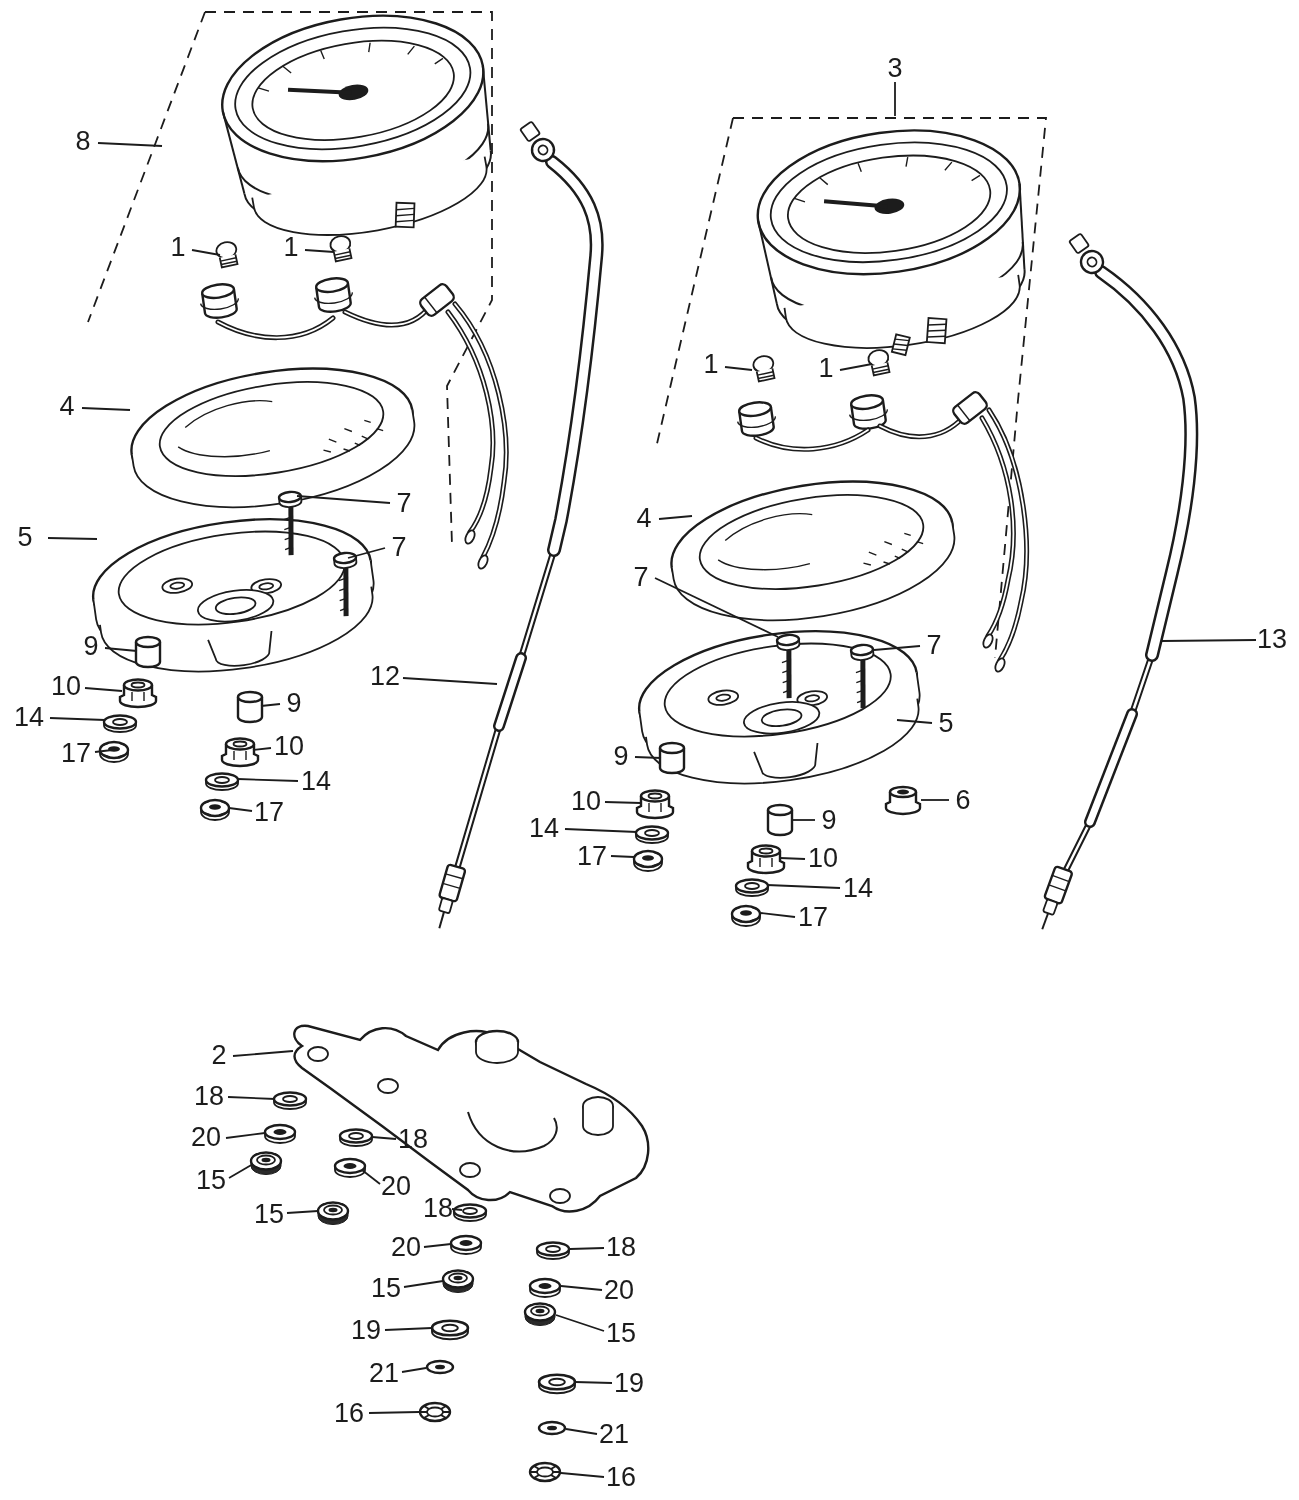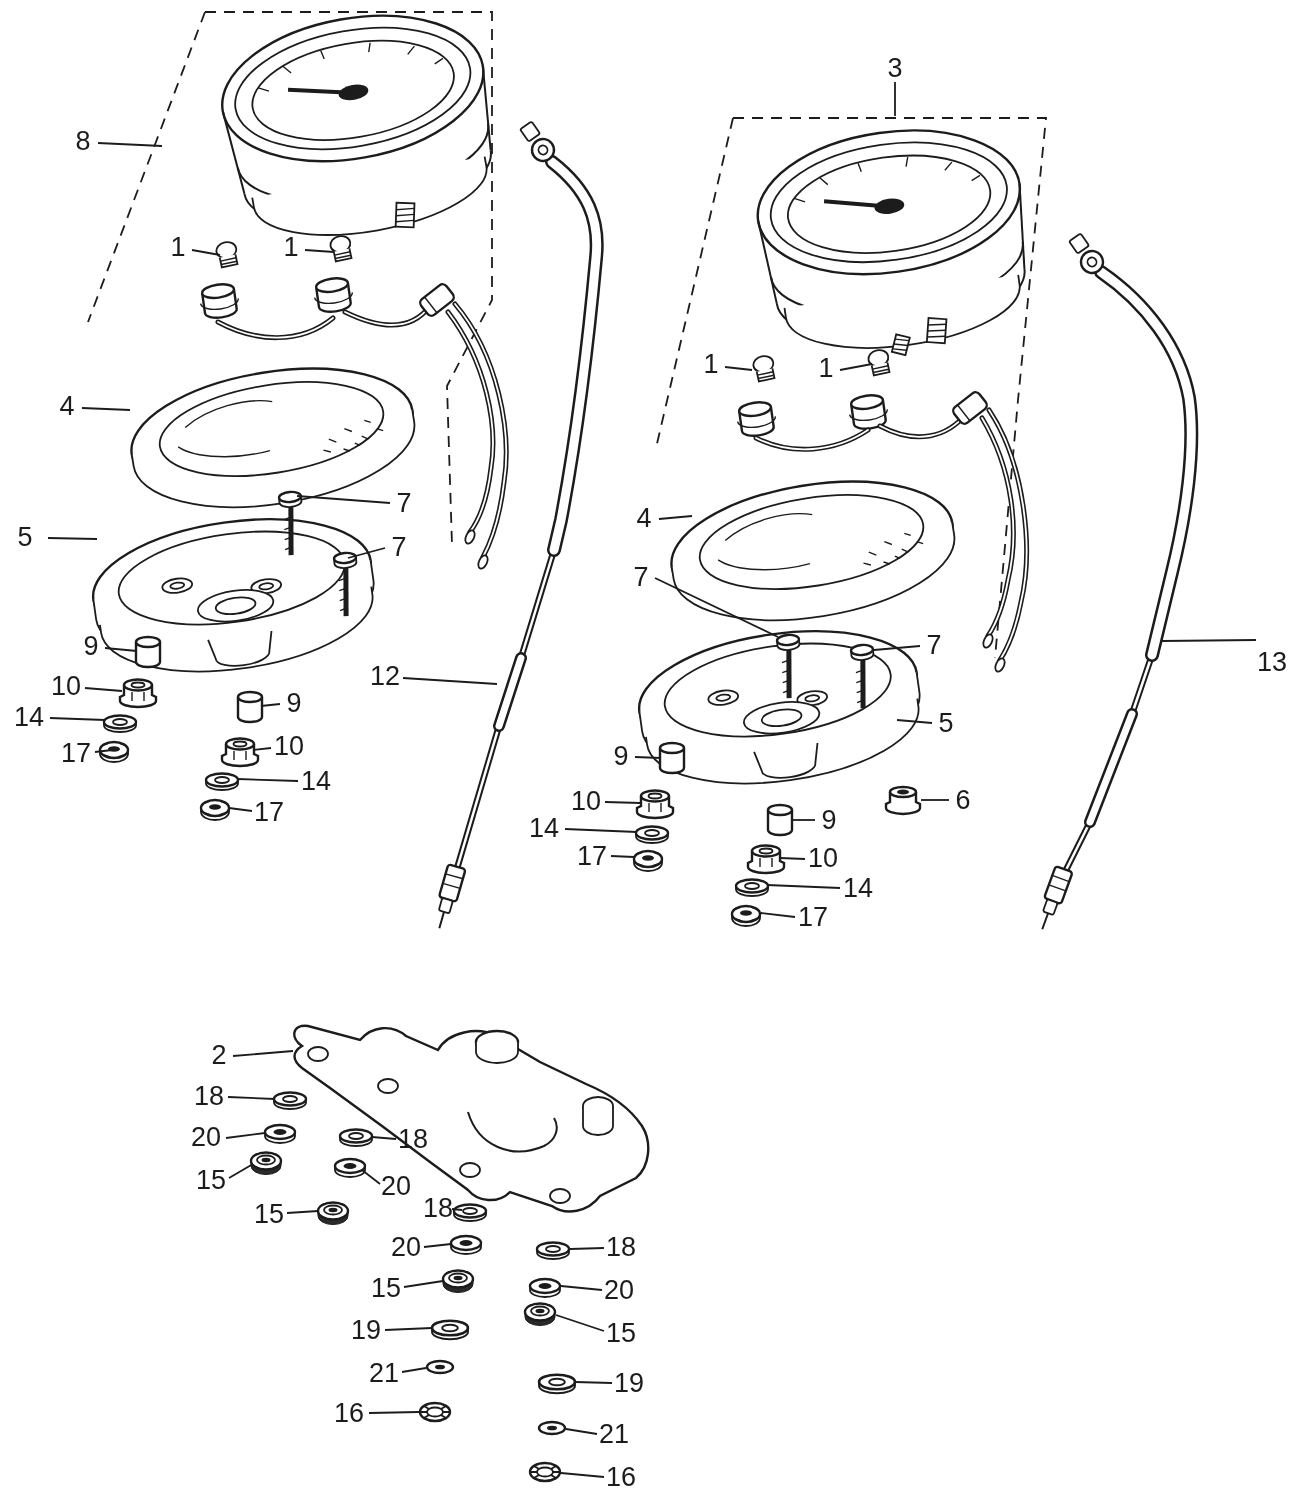--- a/index.html
+++ b/index.html
@@ -384,21 +384,21 @@
       <div class="callout" style="left: 711px; top: 364px;">1</div>
       <div class="callout" style="left: 826px; top: 368px;">1</div>
       <div class="callout" style="left: 67px; top: 406px;">4</div>
       <div class="callout" style="left: 644px; top: 518px;">4</div>
       <div class="callout" style="left: 25px; top: 537px;">5</div>
       <div class="callout" style="left: 404px; top: 503px;">7</div>
       <div class="callout" style="left: 399px; top: 547px;">7</div>
       <div class="callout" style="left: 641px; top: 577px;">7</div>
       <div class="callout" style="left: 934px; top: 645px;">7</div>
       <div class="callout" style="left: 385px; top: 676px; text-align: center;">12</div>
-      <div class="callout" style="left: 1272px; top: 662px;">13</div>
+      <div class="callout" style="left: 1272px; top: 639px;">13</div>
       <div class="callout" style="left: 946px; top: 723px;">5</div>
       <div class="callout" style="left: 963px; top: 800px;">6</div>
       <div class="callout" style="left: 91px; top: 646px;">9</div>
       <div class="callout" style="left: 66px; top: 686px;">10</div>
       <div class="callout" style="left: 29px; top: 717px;">14</div>
       <div class="callout" style="left: 76px; top: 753px;">17</div>
       <div class="callout" style="left: 294px; top: 703px;">9</div>
       <div class="callout" style="left: 289px; top: 746px;">10</div>
       <div class="callout" style="left: 316px; top: 781px;">14</div>
       <div class="callout" style="left: 269px; top: 812px;">17</div>

